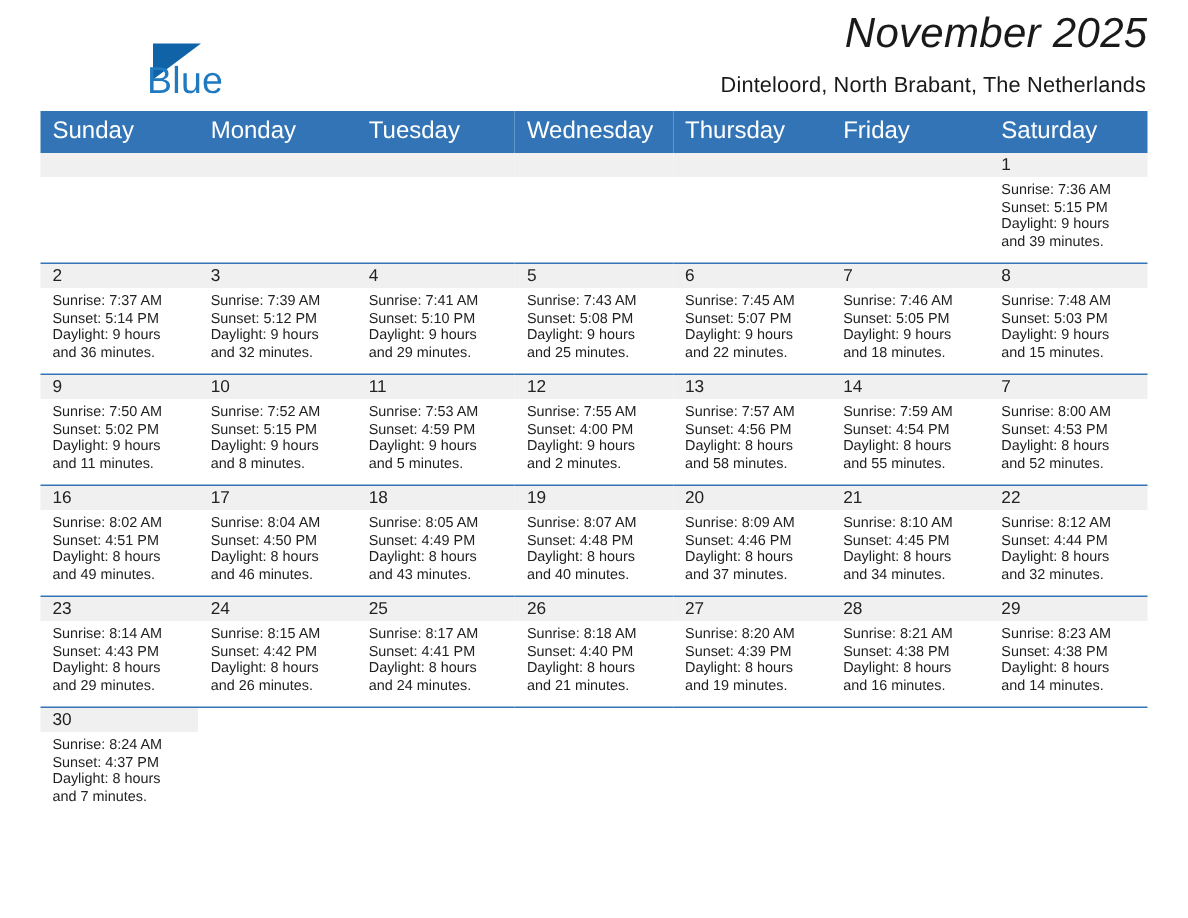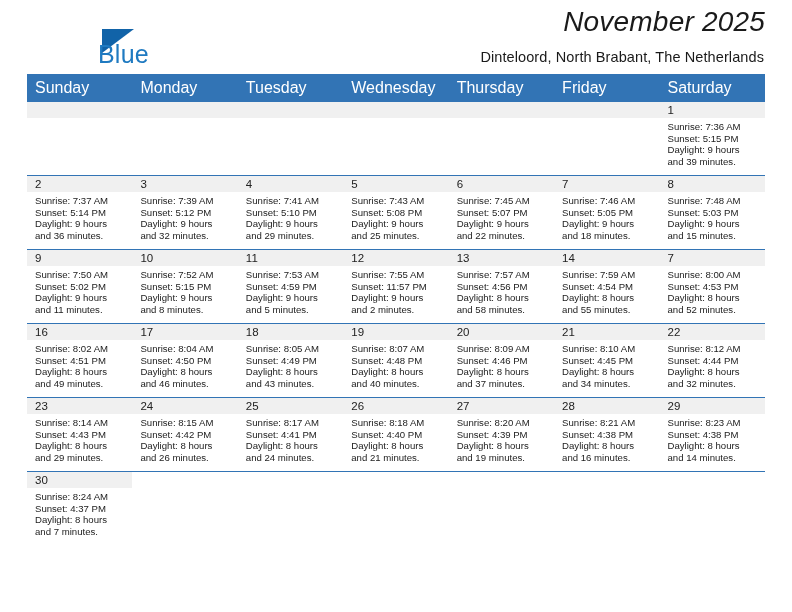--- a/index.html
+++ b/index.html
@@ -318,21 +318,21 @@
                 <div>Daylight: 9 hours</div>
                 <div>and 5 minutes.</div>
               </div>
             </div>
           </td>
           <td>
             <div class="cell-inner">
               <div class="daynum-band">12</div>
               <div class="lines">
                 <div>Sunrise: 7:55 AM</div>
-                <div>Sunset: 11:57 PM</div>
+                <div>Sunset: 4:00 PM</div>
                 <div>Daylight: 9 hours</div>
                 <div>and 2 minutes.</div>
               </div>
             </div>
           </td>
           <td>
             <div class="cell-inner">
               <div class="daynum-band">13</div>
               <div class="lines">
                 <div>Sunrise: 7:57 AM</div>

